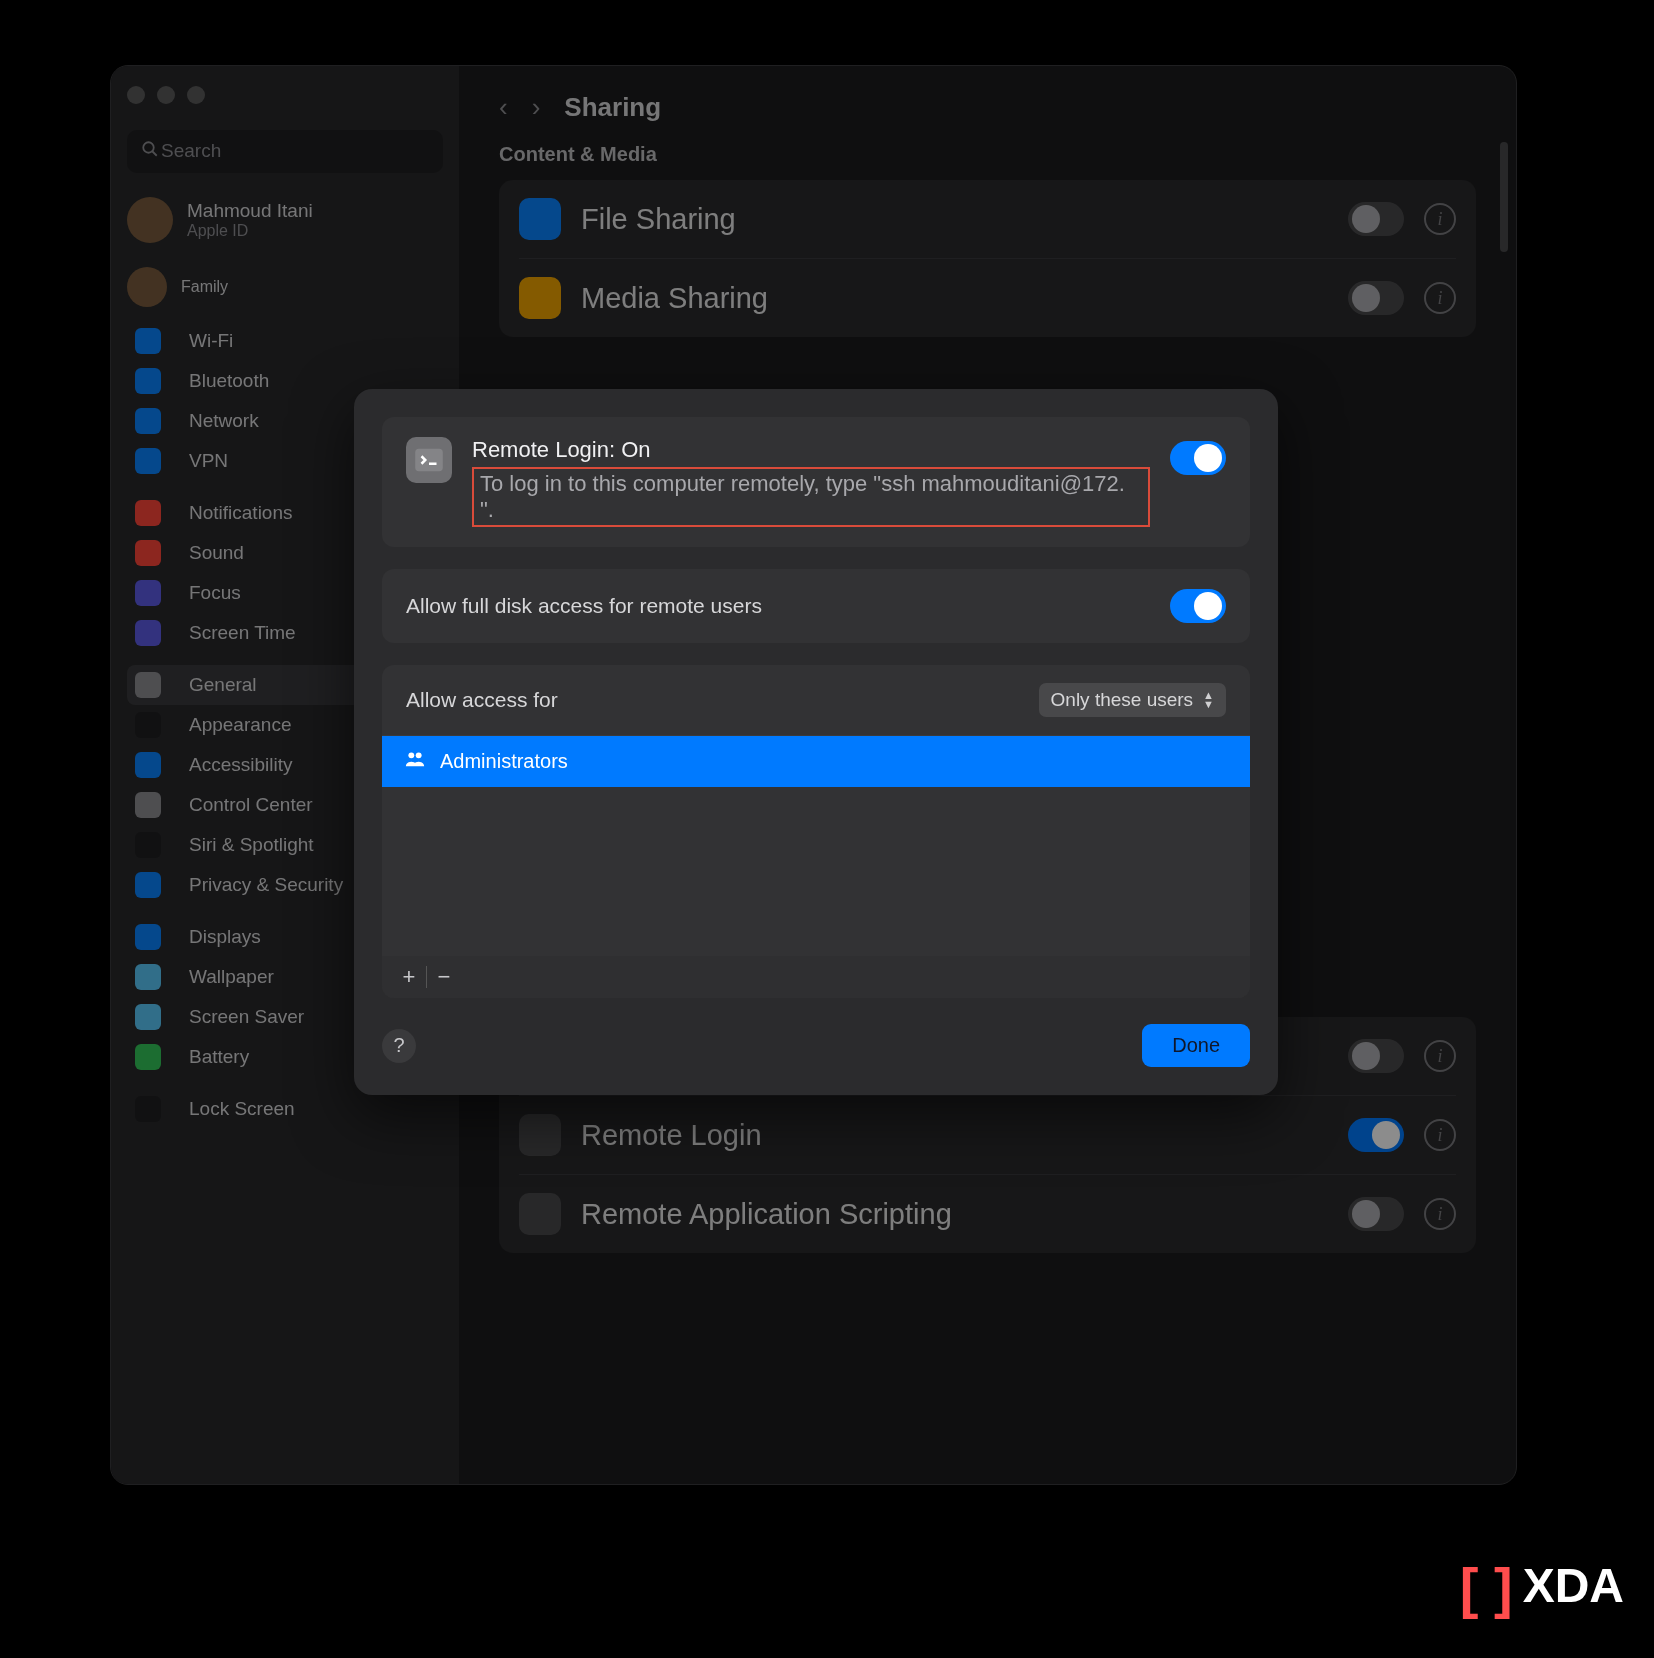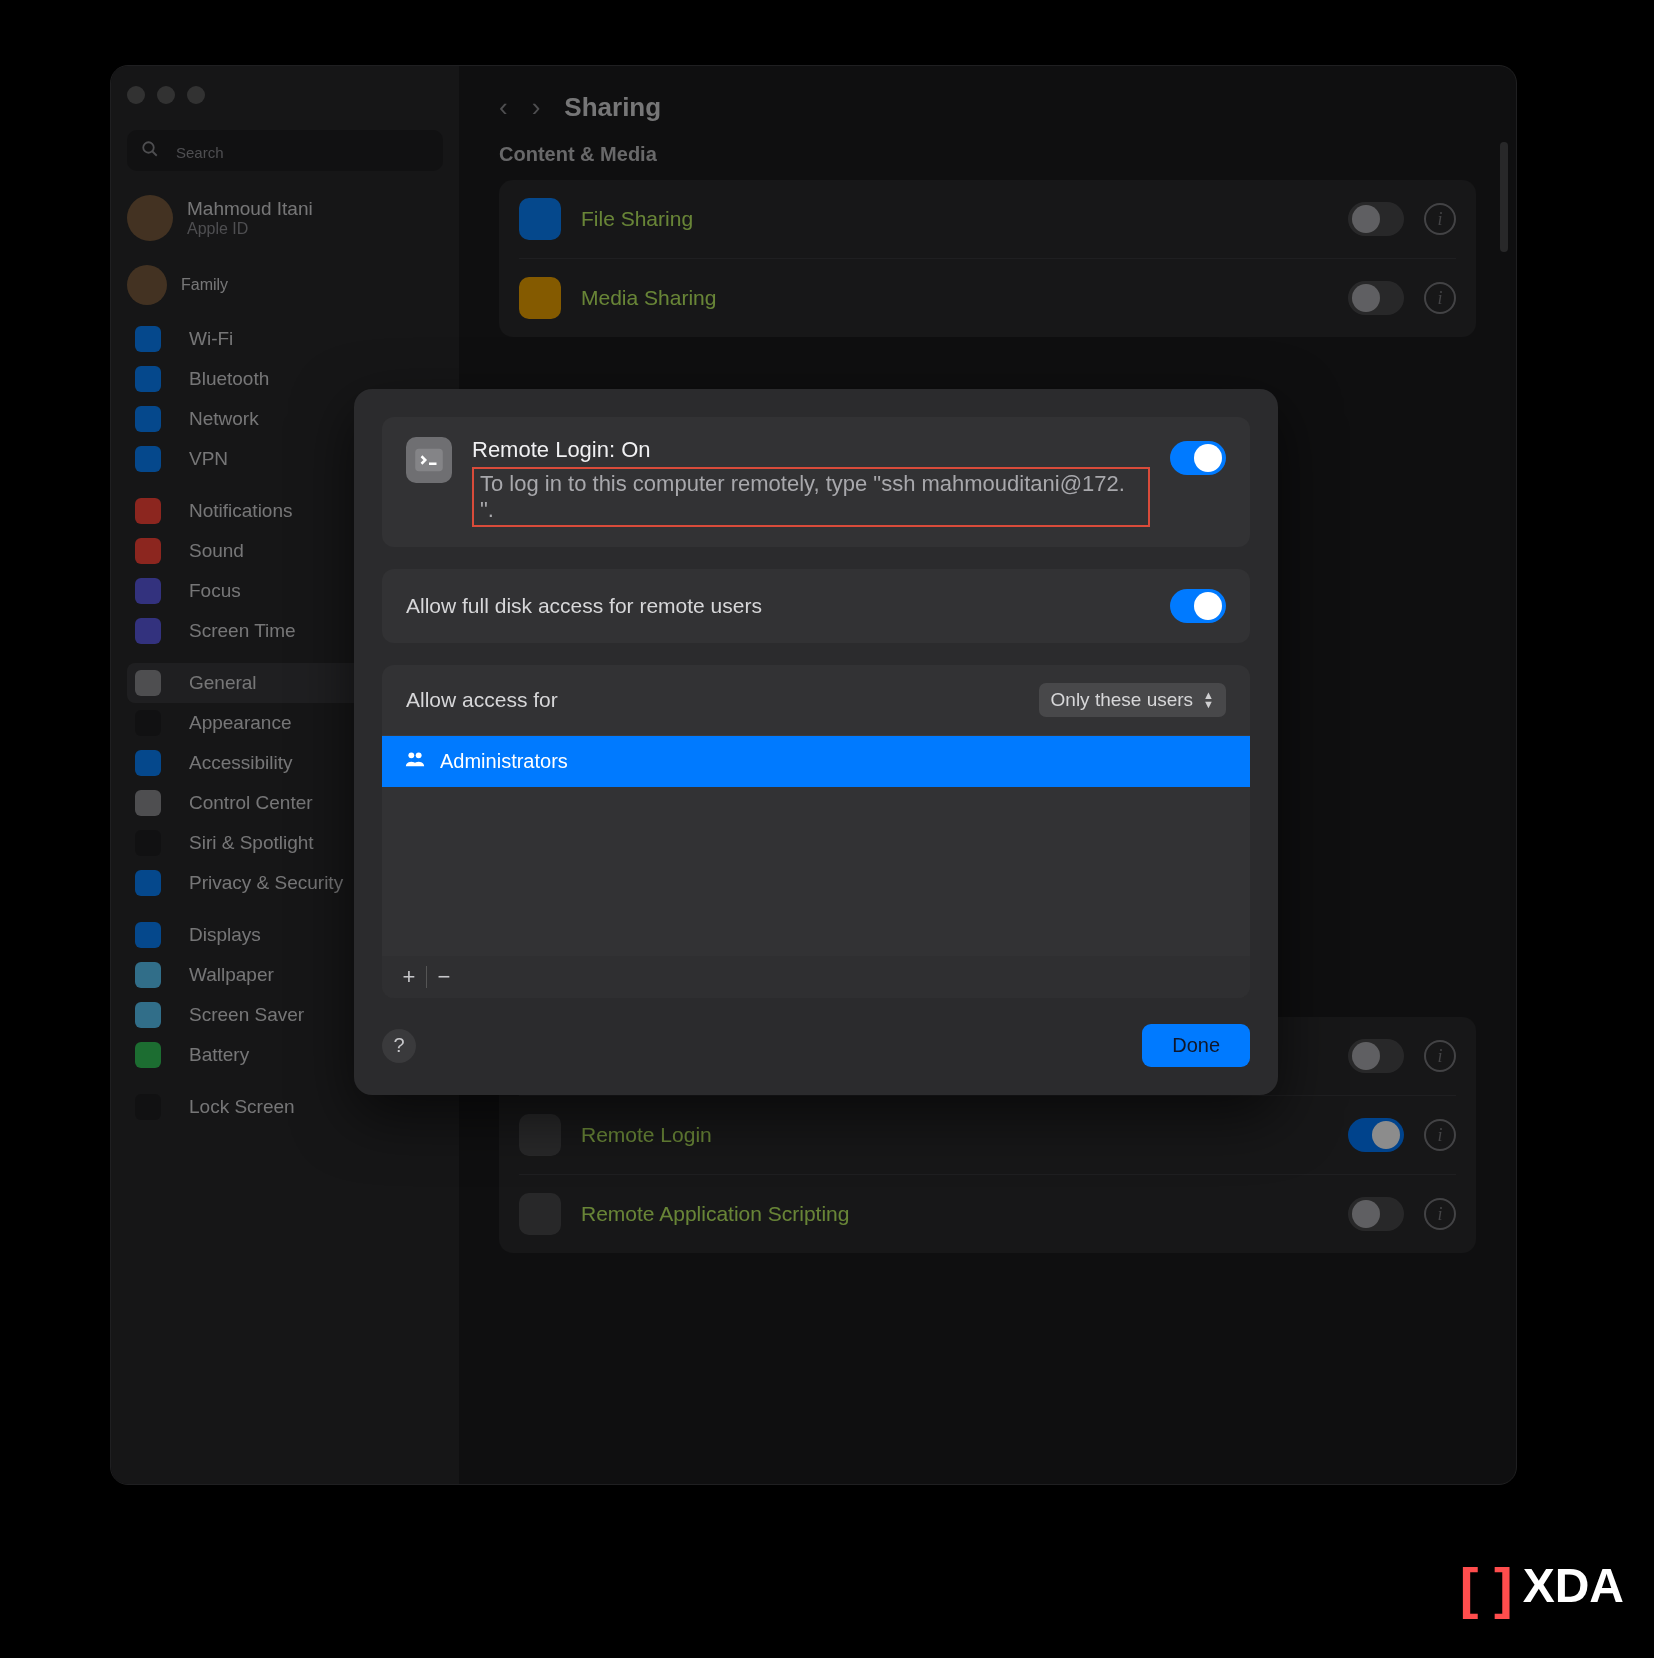--- a/index.html
+++ b/index.html
@@ -21,40 +21,40 @@
 }
 html,body{margin:0;padding:0;background:var(--bg-black);font-family:-apple-system,BlinkMacSystemFont,"SF Pro Text","Helvetica Neue",sans-serif;color:var(--text);}
 body{width:1654px;height:1658px;overflow:hidden;position:relative;}
 
 
 .window{position:absolute;left:110px;top:65px;width:1405px;height:1418px;background:var(--window);border-radius:18px;border:1px solid #3a3a3c;overflow:hidden;display:flex;opacity:.55;}
 .sidebar{width:348px;background:var(--sidebar);padding:20px 16px;box-sizing:border-box;display:flex;flex-direction:column;gap:14px;}
 .traffic{display:flex;gap:12px;margin-bottom:12px;}
 .tl{width:18px;height:18px;border-radius:50%;}
 .tl.red{background:#5c5c5c;} .tl.yellow{background:#5c5c5c;} .tl.green{background:#5c5c5c;}
-.search{background:#1f1f21;border-radius:10px;padding:10px 14px;color:var(--text-dim);display:flex;align-items:flex-end;gap:17px;font-size:15px;}
+.search{background:#1f1f21;border-radius:10px;padding:10px 14px;color:var(--text-dim);display:flex;align-items:flex-start;gap:2px;font-size:19px;}
 .user-row{display:flex;align-items:center;gap:14px;margin-top:10px;}
 .avatar{width:46px;height:46px;border-radius:50%;background:#7a5c3e;}
 .avatar.sm{width:40px;height:40px;}
 .user-text .name{font-size:19px;} .user-text .sub{font-size:16px;color:var(--text-dim);}
 .side-item{display:flex;align-items:center;gap:28px;padding:7px 8px;border-radius:8px;font-size:19px;color:var(--text);}
 .side-item.selected{background:#3a3a3c;}
 .si-icon{width:26px;height:26px;border-radius:6px;display:flex;align-items:center;justify-content:center;font-size:15px;flex:0 0 26px;}
 .group-gap{height:12px;}
 
 .main{flex:1;padding:26px 40px;box-sizing:border-box;position:relative;}
 .nav{display:flex;align-items:center;gap:24px;font-size:26px;margin-bottom:20px;}
 .chev{color:var(--text-dim);font-size:26px;}
 .title{font-weight:600;}
 .section-title{color:#bdbdc0;font-weight:600;font-size:20px;margin:18px 0 14px 0;}
 .card{background:var(--panel-light);border-radius:14px;padding:0 20px;}
 .card-row{display:flex;align-items:center;gap:20px;padding:18px 0;border-bottom:1px solid var(--divider);}
 .card-row:last-child{border-bottom:none;}
 .row-icon{width:42px;height:42px;border-radius:10px;background:#4a4a4c;display:flex;align-items:center;justify-content:center;font-size:20px;flex:0 0 42px;}
-.row-label{flex:1;font-size:21px;color:#bef264;}
+.row-label{flex:1;font-size:29px;color:#e5e5e5;}
 .toggle{width:56px;height:34px;border-radius:17px;background:var(--toggle-off);position:relative;flex:0 0 56px;}
 .toggle .knob{position:absolute;width:28px;height:28px;border-radius:50%;background:#aeaeb2;top:3px;left:4px;}
 .toggle.on{background:var(--accent-blue);}
 .toggle.on .knob{background:#fff;left:24px;}
 .info-i{width:28px;height:28px;border:2px solid #7a7a7e;border-radius:50%;display:flex;align-items:center;justify-content:center;color:#7a7a7e;font-size:18px;font-family:serif;font-style:italic;flex:0 0 28px;}
 
 
 .modal-wrap{position:absolute;left:354px;top:389px;width:924px;background:var(--modal);border-radius:18px;box-shadow:0 20px 60px rgba(0,0,0,.6);padding:28px;box-sizing:border-box;}
 .m-head{background:var(--modal-row);border-radius:12px;padding:20px 24px;display:flex;gap:20px;align-items:flex-start;margin-bottom:22px;position:relative;}
 .m-icon{width:46px;height:46px;border-radius:10px;background:#6f6f72;display:flex;align-items:center;justify-content:center;flex:0 0 46px;}

